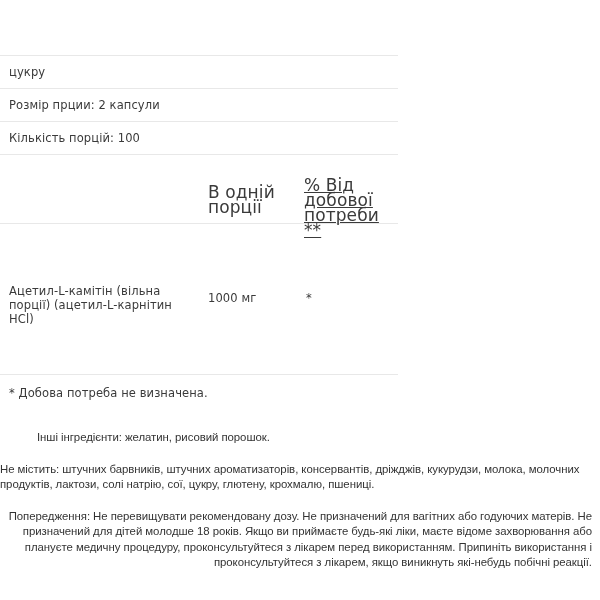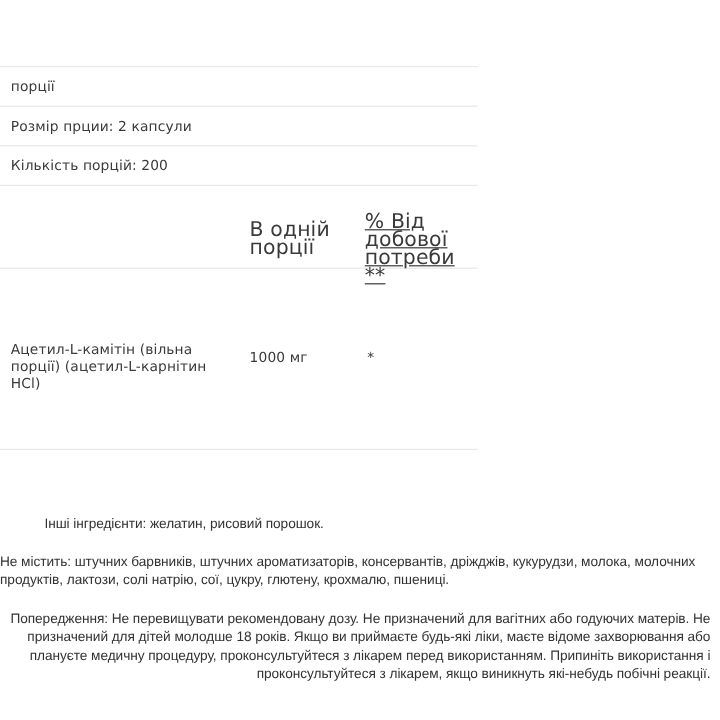--- a/index.html
+++ b/index.html
@@ -144,52 +144,53 @@
 </head>
 <body>
 
 <div class="panel">
 
   <div class="pad-top"></div>
 
   <div class="rule"></div>
 
   <div class="srow">
-    <span>порції</span>
+    <span>цукру</span>
   </div>
 
   <div class="rule"></div>
 
   <div class="srow">
     <span>Розмір прции: 2 капсули</span>
   </div>
 
   <div class="rule"></div>
 
   <div class="srow">
-    <span>Кількість порцій: 200</span>
+    <span>Кількість порцій: 100</span>
   </div>
 
   <div class="rule"></div>
 
   <div class="thead">
     <div class="th th-serving">В одній порції</div>
     <div class="th th-dv">% Від добової потреби **</div>
   </div>
 
   <div class="rule"></div>
 
   <div class="tbody">
     <div class="ing-name">Ацетил-L-камітін (вільна порції) (ацетил-L-карнітин HCl)</div>
     <div class="ing-amount">1000 мг</div>
     <div class="ing-dv">*</div>
   </div>
 
   <div class="rule"></div>
 
+  <div class="footnote">* Добова потреба не визначена.</div>
 
 </div>
 
 <div class="prose">
   <p class="p-other">Інші інгредієнти: желатин, рисовий порошок.</p>
   <p class="p-free">Не містить: штучних барвників, штучних ароматизаторів, консервантів, дріжджів, кукурудзи, молока, молочних продуктів, лактози, солі натрію, сої, цукру, глютену, крохмалю, пшениці.</p>
   <p class="p-warn">Попередження: Не перевищувати рекомендовану дозу. Не призначений для вагітних або годуючих матерів. Не призначений для дітей молодше 18 років. Якщо ви приймаєте будь-які ліки, маєте відоме захворювання або плануєте медичну процедуру, проконсультуйтеся з лікарем перед використанням. Припиніть використання і проконсультуйтеся з лікарем, якщо виникнуть які-небудь побічні реакції.</p>
 </div>
 
 </body></html>

